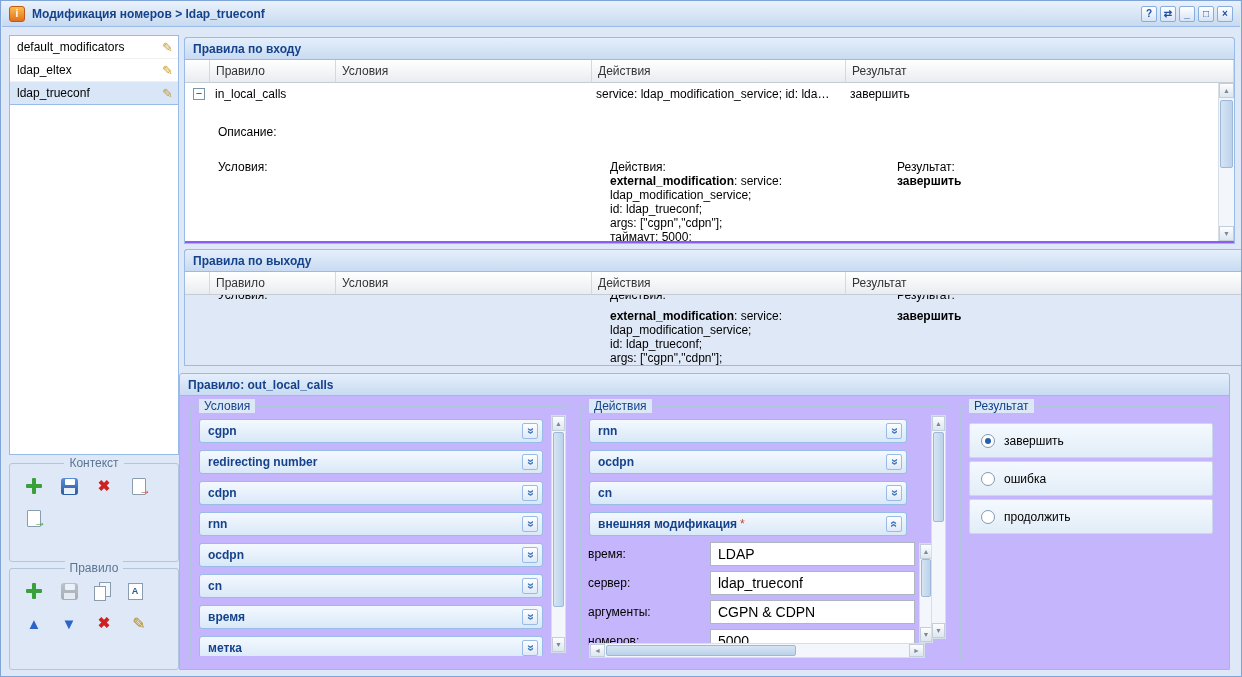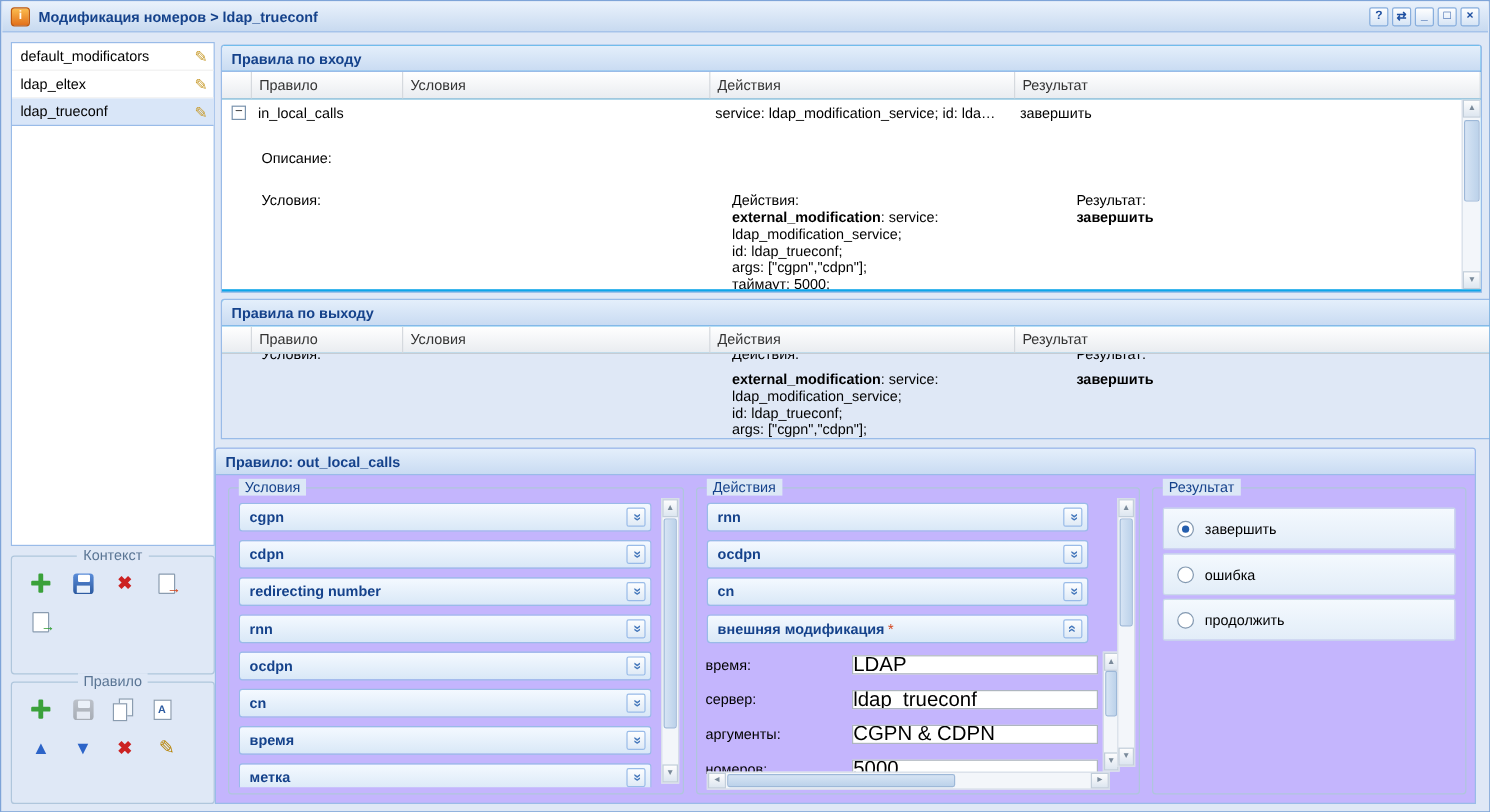--- a/index.html
+++ b/index.html
@@ -53,21 +53,21 @@
   .page-arrow.green { color:#2F9E2F; }
   .icon-copy { position:relative; width:16px; height:18px; }
   .icon-copy::before { content:""; position:absolute; left:5px; top:0; width:10px; height:13px; background:#F4F8FC; border:1px solid #8A9CB0; }
   .icon-copy::after  { content:""; position:absolute; left:0; top:4px; width:10px; height:13px; background:#fff; border:1px solid #8A9CB0; }
   .icon-rename { width:15px; height:17px; background:#fff; border:1px solid #8A9CB0; font-size:9px; font-weight:bold; color:#2C5AA0;
                  display:flex; align-items:center; justify-content:center; }
   .arrow-blue { color:#2C64C8; font-size:15px; }
   .pencil-big { color:#B8860B; font-size:16px; }
 
   
-  .panel { position:absolute; border:1px solid #99BBE8; background:#0ea5e9; border-radius:3px 3px 0 0; overflow:hidden; }
+  .panel { position:absolute; border:1px solid #99BBE8; background:#8b5cf6; border-radius:3px 3px 0 0; overflow:hidden; }
   .panel-header { height:22px; background:linear-gradient(#E4EFFB,#C9DBF2); border-bottom:1px solid #99BBE8;
                   color:#15428B; font-weight:bold; padding:4px 8px; }
   .panel1 { left:183px; top:36px; width:1051px; height:207px; }
   .panel2 { left:183px; top:248px; width:1177px; height:117px; }
   .panel3 { left:178px; top:372px; width:1051px; height:297px; background:#c4b5fd; }
 
   .grid-header { height:23px; display:flex; background:linear-gradient(#FFFFFF,#E9ECF0); border-bottom:1px solid #C5CCD4; }
   .gh-cell { padding:4px 6px; border-right:1px solid #D5D9DE; color:#333; overflow:hidden; white-space:nowrap; cursor:pointer; }
   .gc-exp { width:25px; } .gc-1 { width:126px; } .gc-2 { width:256px; } .gc-3 { width:254px; } .gc-4 { flex:1; }
 
@@ -107,22 +107,22 @@
   .bar-label { color:#15428B; font-weight:bold; }
   .chev-btn { width:16px; height:16px; border:1px solid #99BBE8; border-radius:2px;
               background:linear-gradient(#FDFEFF,#DFEAF6); color:#4477BB; font-weight:bold;
               display:flex; align-items:center; justify-content:center; cursor:pointer; }
   .chev-down { display:inline-block; transform:rotate(-90deg); font-size:12px; }
   .chev-up   { display:inline-block; transform:rotate(90deg);  font-size:12px; }
   .red-star { color:#D3441C; margin-left:3px; }
 
   .form-row { position:absolute; left:7px; height:21px; display:flex; align-items:center; }
   .form-label { width:122px; }
-  .fld { width:205px; height:16px; border:1px solid #AEB6BF; background:#fff; font-family:"Liberation Sans",sans-serif;
-         font-size:17px; padding:0 0; }
+  .fld { width:205px; height:24px; border:1px solid #AEB6BF; background:#fff; font-family:"Liberation Sans",sans-serif;
+         font-size:14px; padding:0 7px; }
 
   .opt-rows { position:absolute; left:8px; right:8px; top:16px; display:flex; flex-direction:column; gap:3px; }
   .opt-row { height:35px; background:linear-gradient(#F4F9FE,#E2EDF8); border:1px solid #C9D9EA; border-radius:2px;
              display:flex; align-items:center; gap:9px; padding:0 11px; cursor:pointer; }
   .radio { width:14px; height:14px; border:1px solid #8399B1; border-radius:50%; background:#fff; position:relative; flex:none; cursor:pointer; }
   .radio.checked::after { content:""; position:absolute; left:3px; top:3px; width:6px; height:6px; border-radius:50%; background:#255EAD; }
 </style>
 </head>
 <body>
 
@@ -276,27 +276,27 @@
       <div class="fieldset fs fs1">
         <div class="legend left"><span>Условия</span></div>
         <div class="bars">
           <div class="bar">
             <span class="bar-label">cgpn</span>
             <span class="chev-btn">
                 <span class="chev-down">«</span>
               </span>
           </div>
           <div class="bar">
+            <span class="bar-label">redirecting number</span>
+            <span class="chev-btn">
+                <span class="chev-down">«</span>
+              </span>
+          </div>
+          <div class="bar">
             <span class="bar-label">cdpn</span>
-            <span class="chev-btn">
-                <span class="chev-down">«</span>
-              </span>
-          </div>
-          <div class="bar">
-            <span class="bar-label">redirecting number</span>
             <span class="chev-btn">
                 <span class="chev-down">«</span>
               </span>
           </div>
           <div class="bar">
             <span class="bar-label">rnn</span>
             <span class="chev-btn">
                 <span class="chev-down">«</span>
               </span>
           </div>

